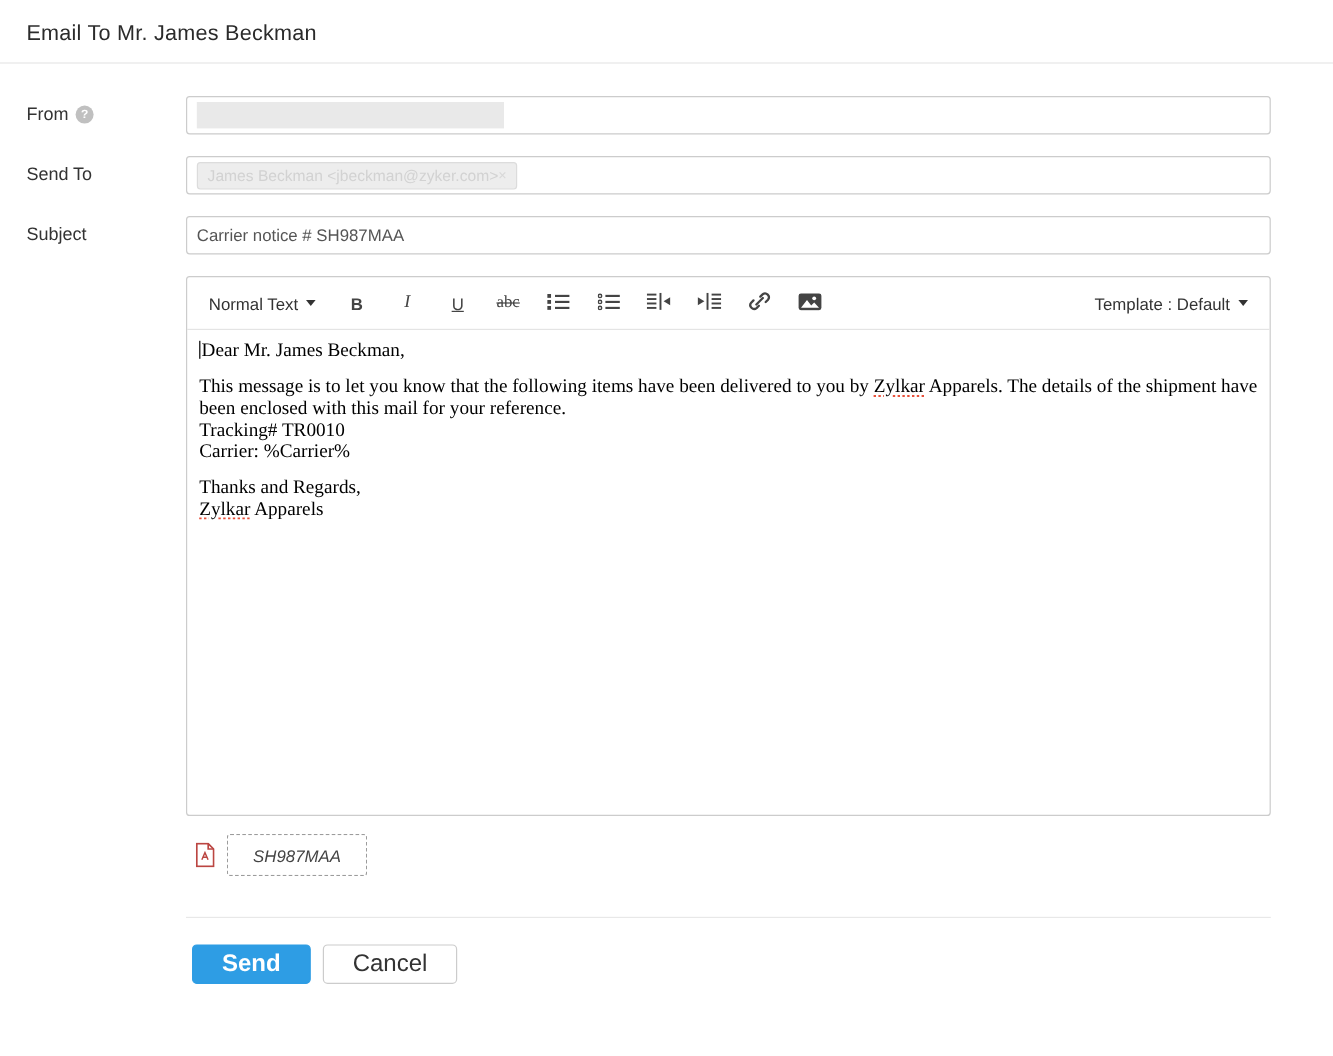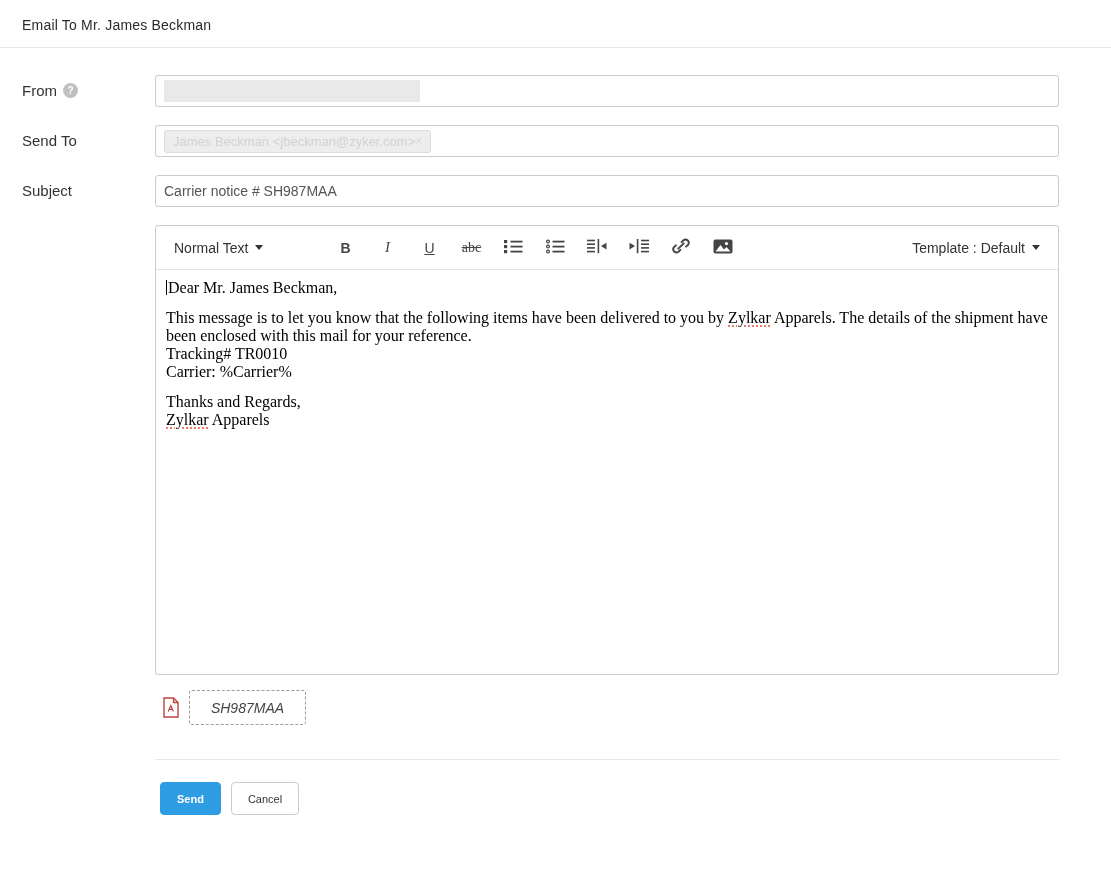--- a/index.html
+++ b/index.html
@@ -9,21 +9,21 @@
     font-family: "Liberation Sans", sans-serif;
     color: #333;
     position: relative;
     overflow: hidden;
   }
   .page-header {
     padding: 17px 22px 14px 22px;
     border-bottom: 1px solid #e6e6e6;
   }
   .page-title {
-    font-size: 14px;
+    font-size: 18px;
     font-weight: 400;
     color: #2b2b2b;
     letter-spacing: 0.2px;
   }
   .form-area { padding: 27px 52px 0 22px; }
   .form-row { display: flex; margin-bottom: 18px; }
   .label-col {
     width: 133px; flex: 0 0 133px;
     padding-top: 7px;
     font-size: 15px; color: #333;
@@ -65,21 +65,21 @@
   
   .editor {
     border: 1px solid #ccc; border-radius: 3px;
     background: #fff;
   }
   .editor-toolbar {
     height: 44px;
     display: flex; align-items: center;
     padding: 0 18px;
     border-bottom: 1px solid #e4e4e4;
-    font-size: 14px; color: #333; gap: 48px;
+    font-size: 14px; color: #333;
   }
   .tb-btn {
     display: inline-flex; align-items: center; justify-content: center;
     min-width: 20px; height: 26px;
     cursor: pointer; color: #444;
     font-size: 14px;
   }
   .tb-group { display: flex; align-items: center; gap: 22px; }
   .format-dd { display: flex; align-items: center; gap: 7px; cursor: pointer; margin-right: 24px; }
   .caret-down {
@@ -135,24 +135,24 @@
   .bottom-divider {
     border: none; border-top: 1px solid #e8e8e8;
     margin: 34px 0 0 0;
   }
   .buttons-row {
     display: flex; align-items: center; gap: 10px;
     margin-top: 22px; padding-left: 5px;
   }
   .btn {
     height: 33px; border-radius: 4px;
-    font-size: 11px; font-family: "Liberation Sans", sans-serif;
+    font-size: 20px; font-family: "Liberation Sans", sans-serif;
     cursor: pointer;
     display: inline-flex; align-items: center; justify-content: center;
-    padding: 0 16px;
+    padding: 0 24px;
   }
   .btn-send {
     background: #2e9de4; border: 1px solid #2e9de4;
     color: #fff; font-weight: 600;
   }
   .btn-cancel {
     background: #fff; border: 1px solid #ccc;
     color: #333;
   }
 </style>

